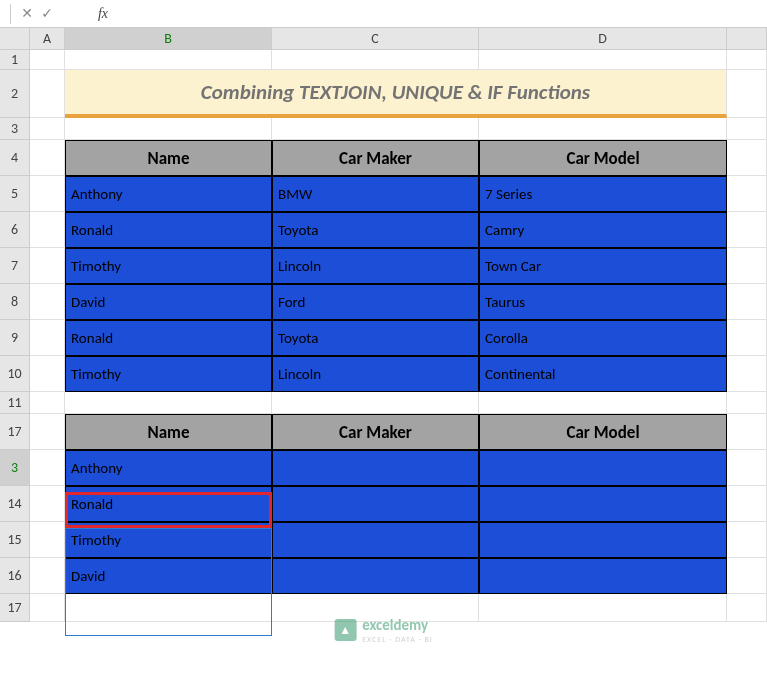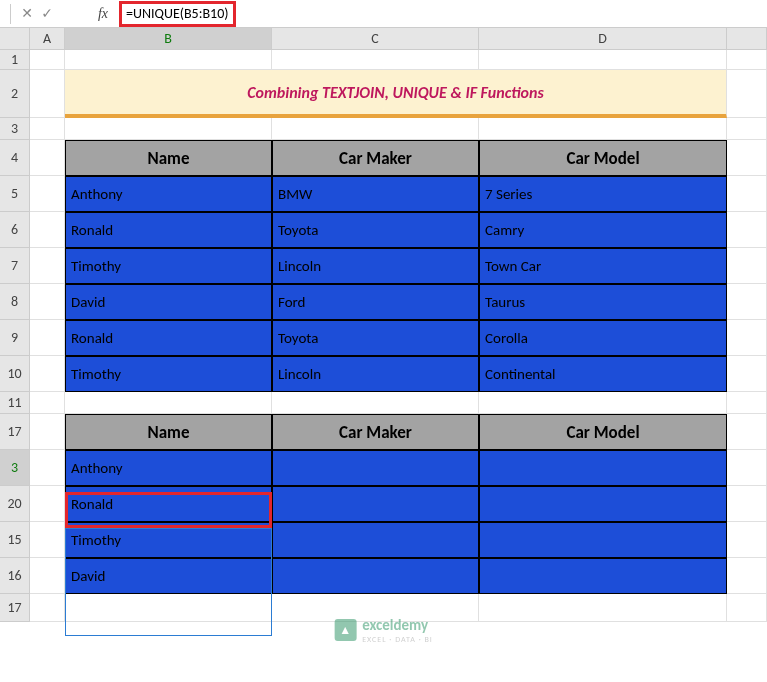--- a/index.html
+++ b/index.html
@@ -23,21 +23,21 @@
   .cell { border-right: 1px solid #e0e0e0; border-bottom: 1px solid #e0e0e0; padding: 3px 5px; font-size: 15px; display: flex; align-items: center; min-height: 20px; }
   
   .r1 .cell, .r1 .row-header { height: 20px; }
   .r2 .cell, .r2 .row-header { height: 48px; }
   .r3 .cell, .r3 .row-header { height: 22px; }
   .r4 .cell, .r4 .row-header, .r12 .cell, .r12 .row-header { height: 36px; }
   .r5 .cell, .r5 .row-header, .r6 .cell, .r6 .row-header, .r7 .cell, .r7 .row-header, .r8 .cell, .r8 .row-header, .r9 .cell, .r9 .row-header, .r10 .cell, .r10 .row-header, .r13 .cell, .r13 .row-header, .r14 .cell, .r14 .row-header, .r15 .cell, .r15 .row-header, .r16 .cell, .r16 .row-header { height: 36px; }
   .r11 .cell, .r11 .row-header { height: 22px; }
   .r17 .cell, .r17 .row-header { height: 28px; }
   
-  .title-cell { grid-column: 3 / 6; background: #fdf2d0; color: #be185d; font-size: 16px; font-weight: bold; font-style: italic; justify-content: center; border-bottom: 4px solid #e8a33d; }
+  .title-cell { grid-column: 3 / 6; background: #fdf2d0; color: #737373; font-size: 21px; font-weight: bold; font-style: italic; justify-content: center; border-bottom: 4px solid #e8a33d; }
   
   .th { background: #a3a3a3; font-weight: bold; font-size: 17px; justify-content: center; border: 1px solid #000; }
   .td { border: 1px solid #000; font-size: 15px; background: #1d4ed8; }
   
   .selected-cell { position: relative; }
   .selected-outline { position: absolute; border: 3px solid #e3262d; pointer-events: none; z-index: 10; }
   .spill-outline { position: absolute; border: 1px solid #2b7cd3; pointer-events: none; z-index: 5; }
   
   .row-header.active { background: #d0d0d0; color: #0f7b0f; }
   .col-header.active { background: #d0d0d0; color: #0f7b0f; }
@@ -49,25 +49,20 @@
   .watermark-sub { font-size: 8px; color: #aaa; letter-spacing: 1px; }
 </style>
 </head>
 <body>
 
 <div class="formula-bar">
   <div class="fb-divider"></div>
   <div class="fb-icon">✕</div>
   <div class="fb-icon">✓</div>
   <div class="fb-icon fb-fx">fx</div>
-  <div class="formula-input">
-    <div class="formula-highlight">
-      <span>=UNIQUE(B5:B10)</span>
-    </div>
-  </div>
 </div>
 
 <div class="grid">
   <div class="corner"></div>
   <div class="col-header">A</div>
   <div class="col-header active">B</div>
   <div class="col-header">C</div>
   <div class="col-header">D</div>
   <div class="col-header"></div>
 
@@ -174,21 +169,21 @@
 
   <div class="row r13">
     <div class="row-header active">3</div>
     <div class="cell"></div>
     <div class="cell td selected-cell">Anthony</div>
     <div class="cell td"></div>
     <div class="cell td"></div>
     <div class="cell"></div>
   </div>
   <div class="row r14">
-    <div class="row-header">20</div>
+    <div class="row-header">14</div>
     <div class="cell"></div>
     <div class="cell td">Ronald</div>
     <div class="cell td"></div>
     <div class="cell td"></div>
     <div class="cell"></div>
   </div>
   <div class="row r15">
     <div class="row-header">15</div>
     <div class="cell"></div>
     <div class="cell td">Timothy</div>

